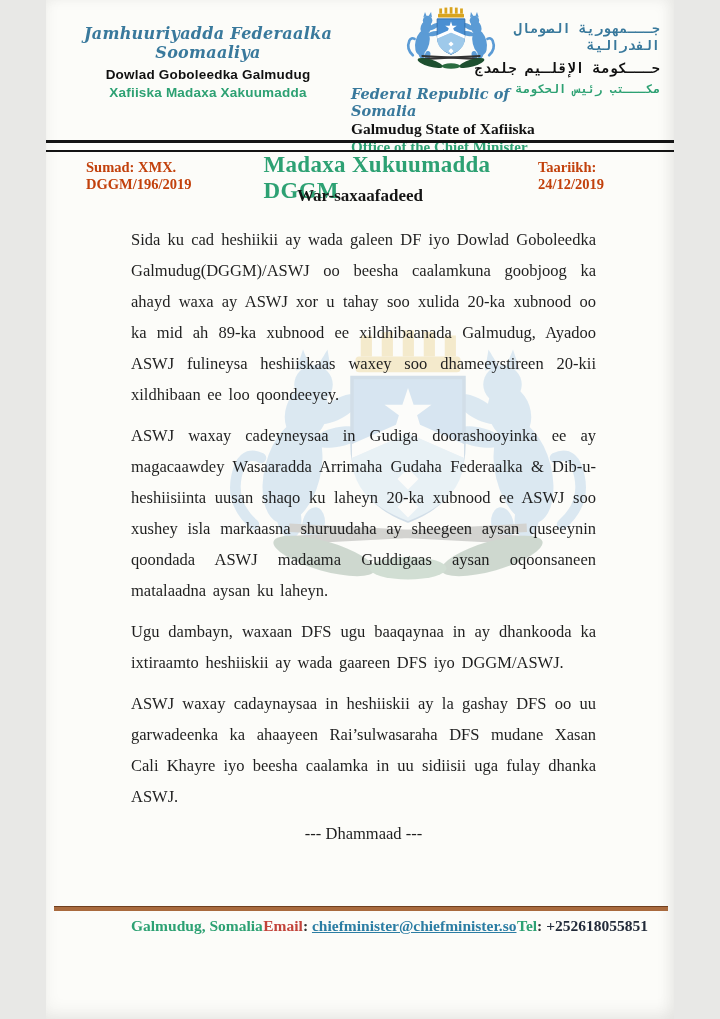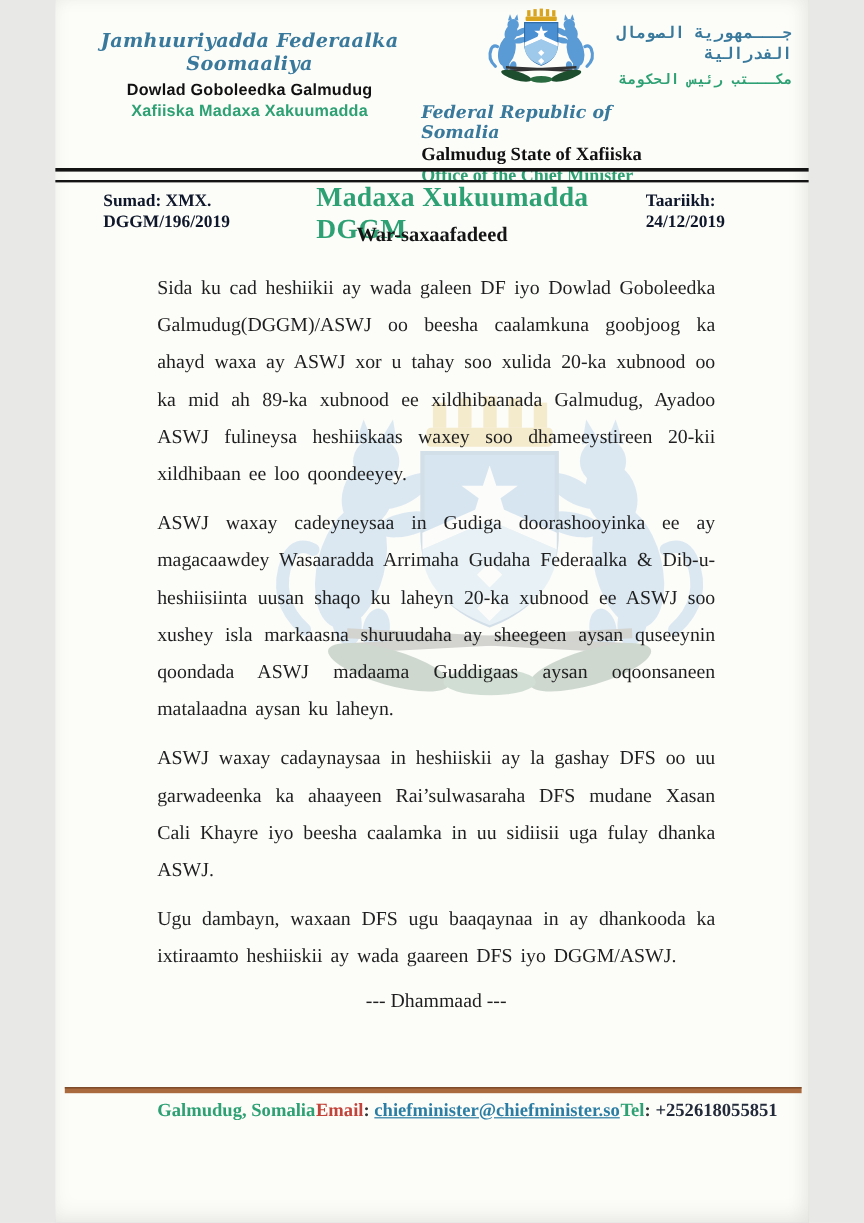--- a/index.html
+++ b/index.html
@@ -30,21 +30,21 @@
   .lh-right .ar-black{font-size:14px; font-weight:bold; color:#111; margin-top:6px;}
   .lh-right .ar-green{font-size:12px; font-weight:bold; color:#2da173; margin-top:5px;}
   
   .double-rule{position:absolute; top:140px; left:0; right:0; height:7px;
     border-top:3px solid #141414; border-bottom:2px solid #141414;}
   .footer-rule{position:absolute; top:906px; left:8px; right:6px; height:4px;
     background:#a96a3e; border-top:1px solid #6f3f1e;}
   
   .ref-row{position:absolute; top:152px; left:40px; right:22px;
     display:flex; justify-content:space-between; align-items:baseline;}
-  .ref-row .ref-left,.ref-row .ref-right{font-weight:bold; font-size:14.5px; color:#0f172a;}
+  .ref-row .ref-left,.ref-row .ref-right{font-weight:bold; font-size:14.5px; color:#c2410c;}
   .ref-row .ref-center{font-weight:bold; font-size:23px; color:#2da173; letter-spacing:.3px;}
   
   .title{position:absolute; top:186px; left:0; right:0; text-align:center;
     font-size:17px; font-weight:bold; color:#151515; margin:0;}
   .body{position:absolute; top:224px; left:85px; right:78px;}
   .body p{margin:0 0 10px 0; font-size:16.5px; line-height:31px;
     text-align:justify; word-spacing:2.5px; color:#1f1f1f;}
   .closing{margin-top:12px; text-align:center; font-size:16.5px; color:#1f1f1f;}
   
   .footer{position:absolute; top:917px; left:85px; right:26px;
@@ -123,39 +123,40 @@
     <div class="lh-center">
       <svg class="crest" viewBox="0 0 120 92">
         <use href="#crest-g"></use>
       </svg>
       <div class="script">Federal Republic of Somalia</div>
       <div class="bold-black">Galmudug State of Xafiiska</div>
       <div class="bold-green">Office of the Chief Minister</div>
     </div>
     <div class="lh-right">
       <div class="ar-teal">جـــمهورية الصومال الفدرالية</div>
+      <div class="ar-black">حـــكومة الإقلـيم جلمدج</div>
       <div class="ar-green">مكـــتب رئيس الحكومة</div>
     </div>
   </header>
 
   <div class="double-rule"></div>
 
   <div class="ref-row">
     <span class="ref-left">Sumad: XMX. DGGM/196/2019</span>
     <span class="ref-center">Madaxa Xukuumadda DGGM</span>
     <span class="ref-right">Taariikh: 24/12/2019</span>
   </div>
 
   <h1 class="title">War-saxaafadeed</h1>
 
   <main class="body">
     <p>Sida ku cad heshiikii ay wada galeen DF iyo Dowlad Goboleedka Galmudug(DGGM)/ASWJ oo beesha caalamkuna goobjoog ka ahayd waxa ay ASWJ xor u tahay soo xulida 20-ka xubnood oo ka mid ah 89-ka xubnood ee xildhibaanada Galmudug, Ayadoo ASWJ fulineysa heshiiskaas waxey soo dhameeystireen 20-kii xildhibaan ee loo qoondeeyey.</p>
     <p>ASWJ waxay cadeyneysaa in Gudiga doorashooyinka ee ay magacaawdey Wasaaradda Arrimaha Gudaha Federaalka &amp; Dib-u-heshiisiinta uusan shaqo ku laheyn 20-ka xubnood ee ASWJ soo xushey isla markaasna shuruudaha ay sheegeen aysan quseeynin qoondada ASWJ madaama Guddigaas aysan oqoonsaneen matalaadna aysan ku laheyn.</p>
+    <p>Ugu dambayn, waxaan DFS ugu baaqaynaa in ay dhankooda ka ixtiraamto heshiiskii ay wada gaareen DFS iyo DGGM/ASWJ.</p>
     <p>ASWJ waxay cadaynaysaa in heshiiskii ay la gashay DFS oo uu garwadeenka ka ahaayeen Rai’sulwasaraha DFS mudane Xasan Cali Khayre iyo beesha caalamka in uu sidiisii uga fulay dhanka ASWJ.</p>
-    <p>Ugu dambayn, waxaan DFS ugu baaqaynaa in ay dhankooda ka ixtiraamto heshiiskii ay wada gaareen DFS iyo DGGM/ASWJ.</p>
     <div class="closing">--- Dhammaad ---</div>
   </main>
 
   <div class="footer-rule"></div>
 
   <div class="footer">
     <span class="loc">Galmudug, Somalia</span>
     <span>
       <span class="email-label">Email</span><span class="colon">:</span>
       <span class="email-link">chiefminister@chiefminister.so</span>

